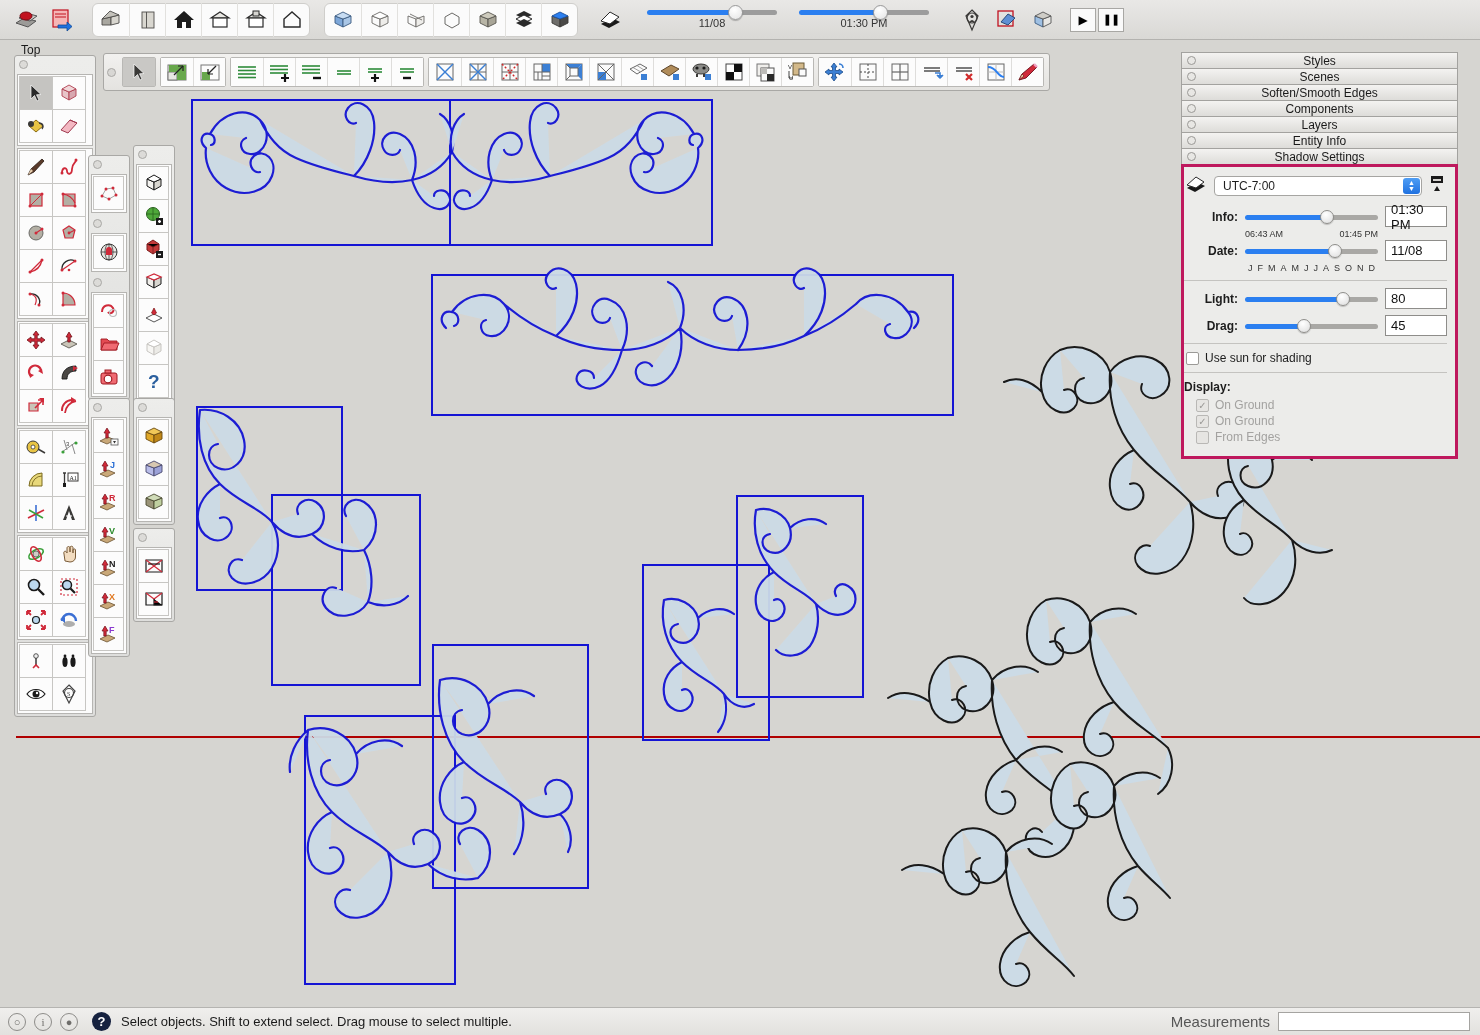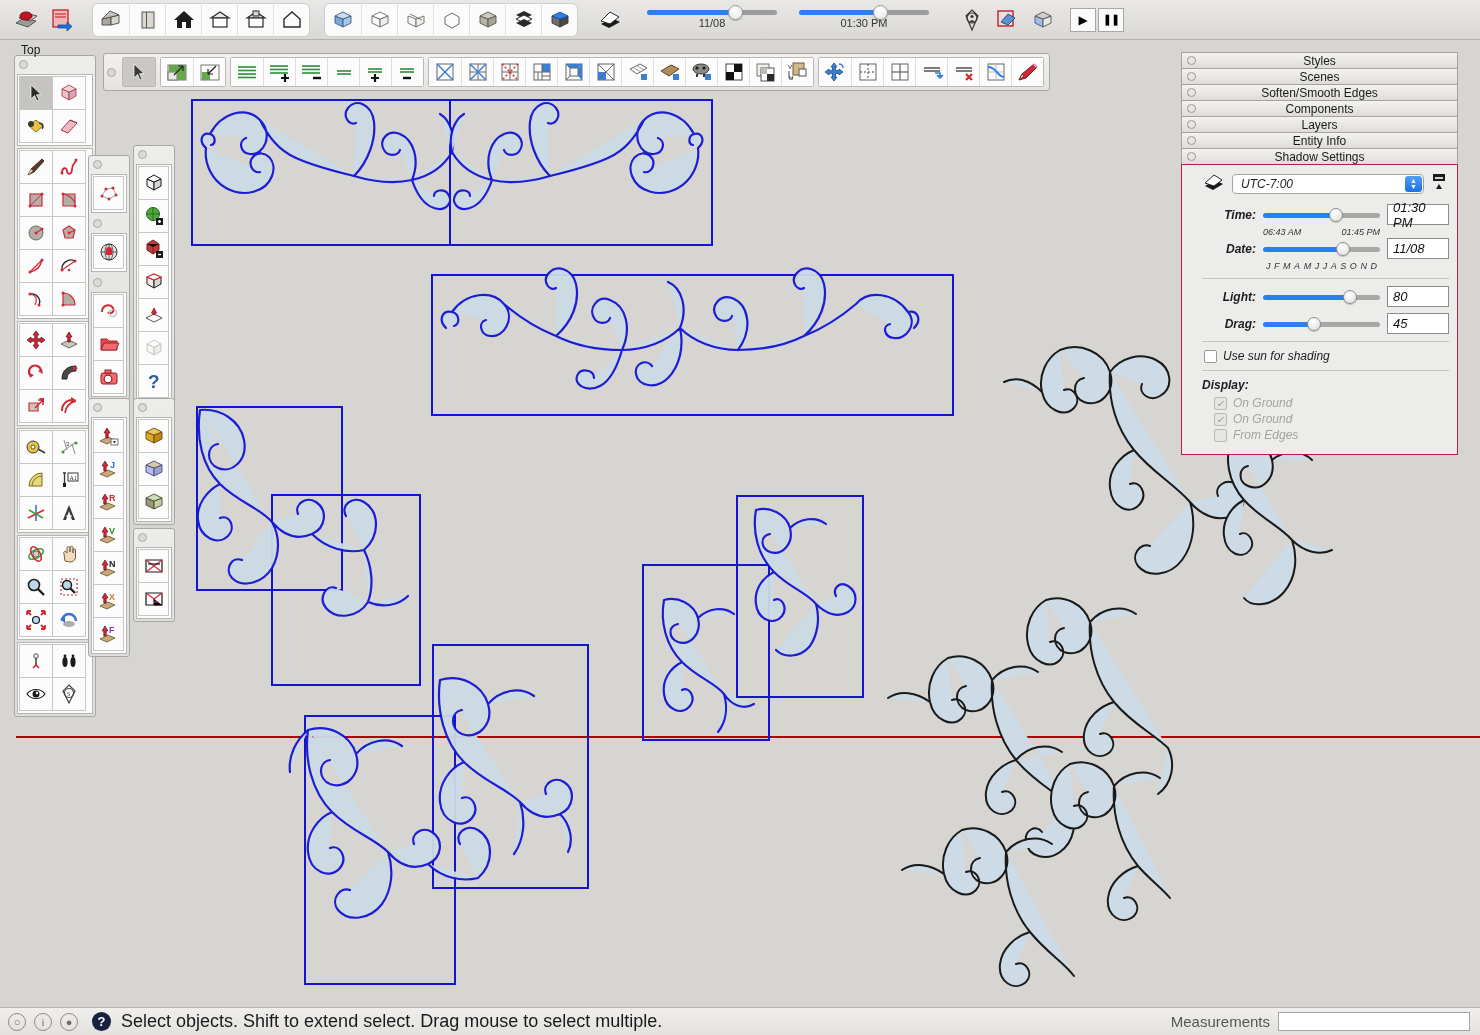--- a/index.html
+++ b/index.html
@@ -134,23 +134,22 @@
     position: relative;
   }
   .pnl-head:first-child { }
   .pnl-head .discl {
     position: absolute; left: 5px; top: 3px;
     width: 9px; height: 9px; border-radius: 50%;
     background: #e8e7e4; border: 1px solid #9a9996;
   }
   .pnl-head span { font-size: 12px; color:#1a1a1a; }
   .pnl-body {
-    background: #ececea; border: 1px solid #be185d;
-    padding: 6px 8px 10px 20px;
-    font-style: italic;
+    background: #ececea; border: 3px solid #be185d;
+    padding: 6px 8px 10px 0;
   }
   .row { display:flex; align-items:center; margin-bottom: 2px; }
   .lbl { font-weight: bold; font-size: 12px; color: #1d1d1d; text-align:right; }
   .tzselect {
     flex: 1; height: 20px; background: #fff; border: 1px solid #a6a5a2;
     border-radius: 4px; display:flex; align-items:center;
     padding-left: 8px; font-size: 12px; position: relative; margin-left: 4px;
   }
   .tzselect .arrowbox {
     position:absolute; right: 1px; top: 1px; width: 17px; height: 16px;
@@ -194,21 +193,21 @@
     width: 18px; height: 18px; border-radius:50%;
     border: 1.5px solid #8d8c89; margin-left: 8px;
     display:flex; align-items:center; justify-content:center;
     font-size: 11px; color:#6e6d6a; font-family:"Liberation Serif", serif;
   }
   .sb-help {
     width: 19px; height: 19px; border-radius: 50%;
     background: #16223f; color:#fff; display:flex; align-items:center; justify-content:center;
     font-size: 13px; font-weight: bold; margin-left: 14px;
   }
-  #statustext { margin-left: 10px; font-size: 18px; color:#1a1a1a; }
+  #statustext { margin-left: 10px; font-size: 13px; color:#1a1a1a; }
   #measure-label { font-size: 15px; color:#565656; }
   #measure-input {
     width: 192px; height: 19px; background:#fff; border:1px solid #a5a4a1; margin-left:8px;
   }
 </style>
 </head>
 <body>
 
 <div id="app">
 
@@ -1418,21 +1417,21 @@
         <span style="margin-left:7px; width:18px;">
           <svg width="16" height="18" viewBox="0 0 16 18">
             <rect x="2" y="1" width="12" height="7" fill="#1a1a1a"></rect>
             <rect x="4" y="4" width="8" height="2" fill="#d6d5d1"></rect>
             <path d="M5 16 L8 11 L11 16 Z" fill="#1a1a1a"></path>
           </svg>
         </span>
       </div>
 
       <div class="row">
-        <div class="lbl" style="width:54px;">Time:</div>
+        <div class="lbl" style="width:54px;">Info:</div>
         <div class="slider" style="flex:1; margin:0 7px;">
           <div class="track-on" style="width:62%"></div>
           <div class="track-off" style="width:38%"></div>
           <div class="knob2" style="left:calc(62% - 7px)"></div>
         </div>
         <div class="numbox">01:30 PM</div>
       </div>
       <div class="row" style="margin-bottom:1px;">
         <div style="width:54px;"></div>
         <div class="ticklabels" style="flex:1; margin:0 7px;">

